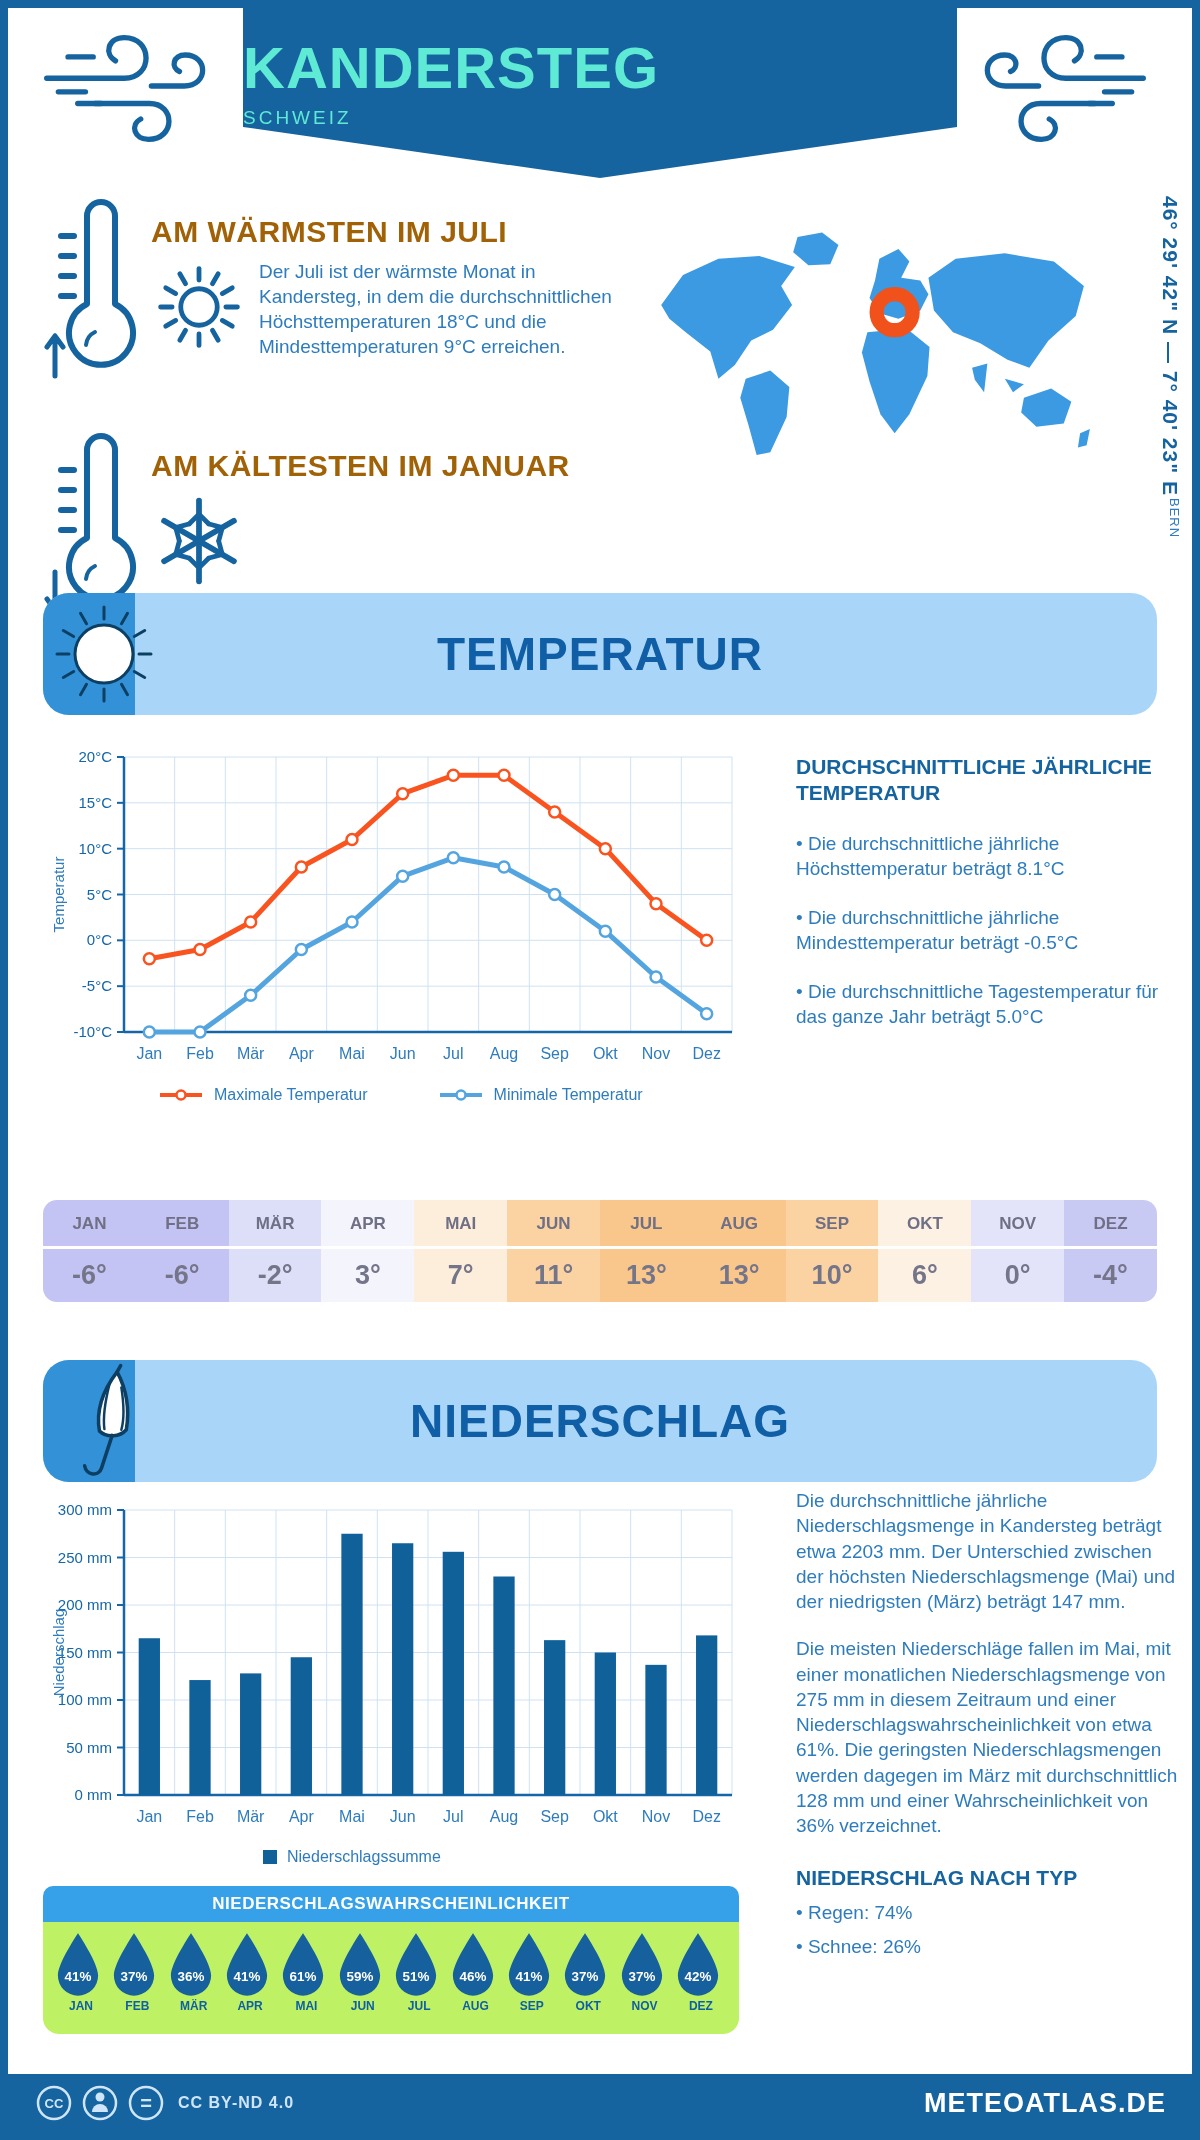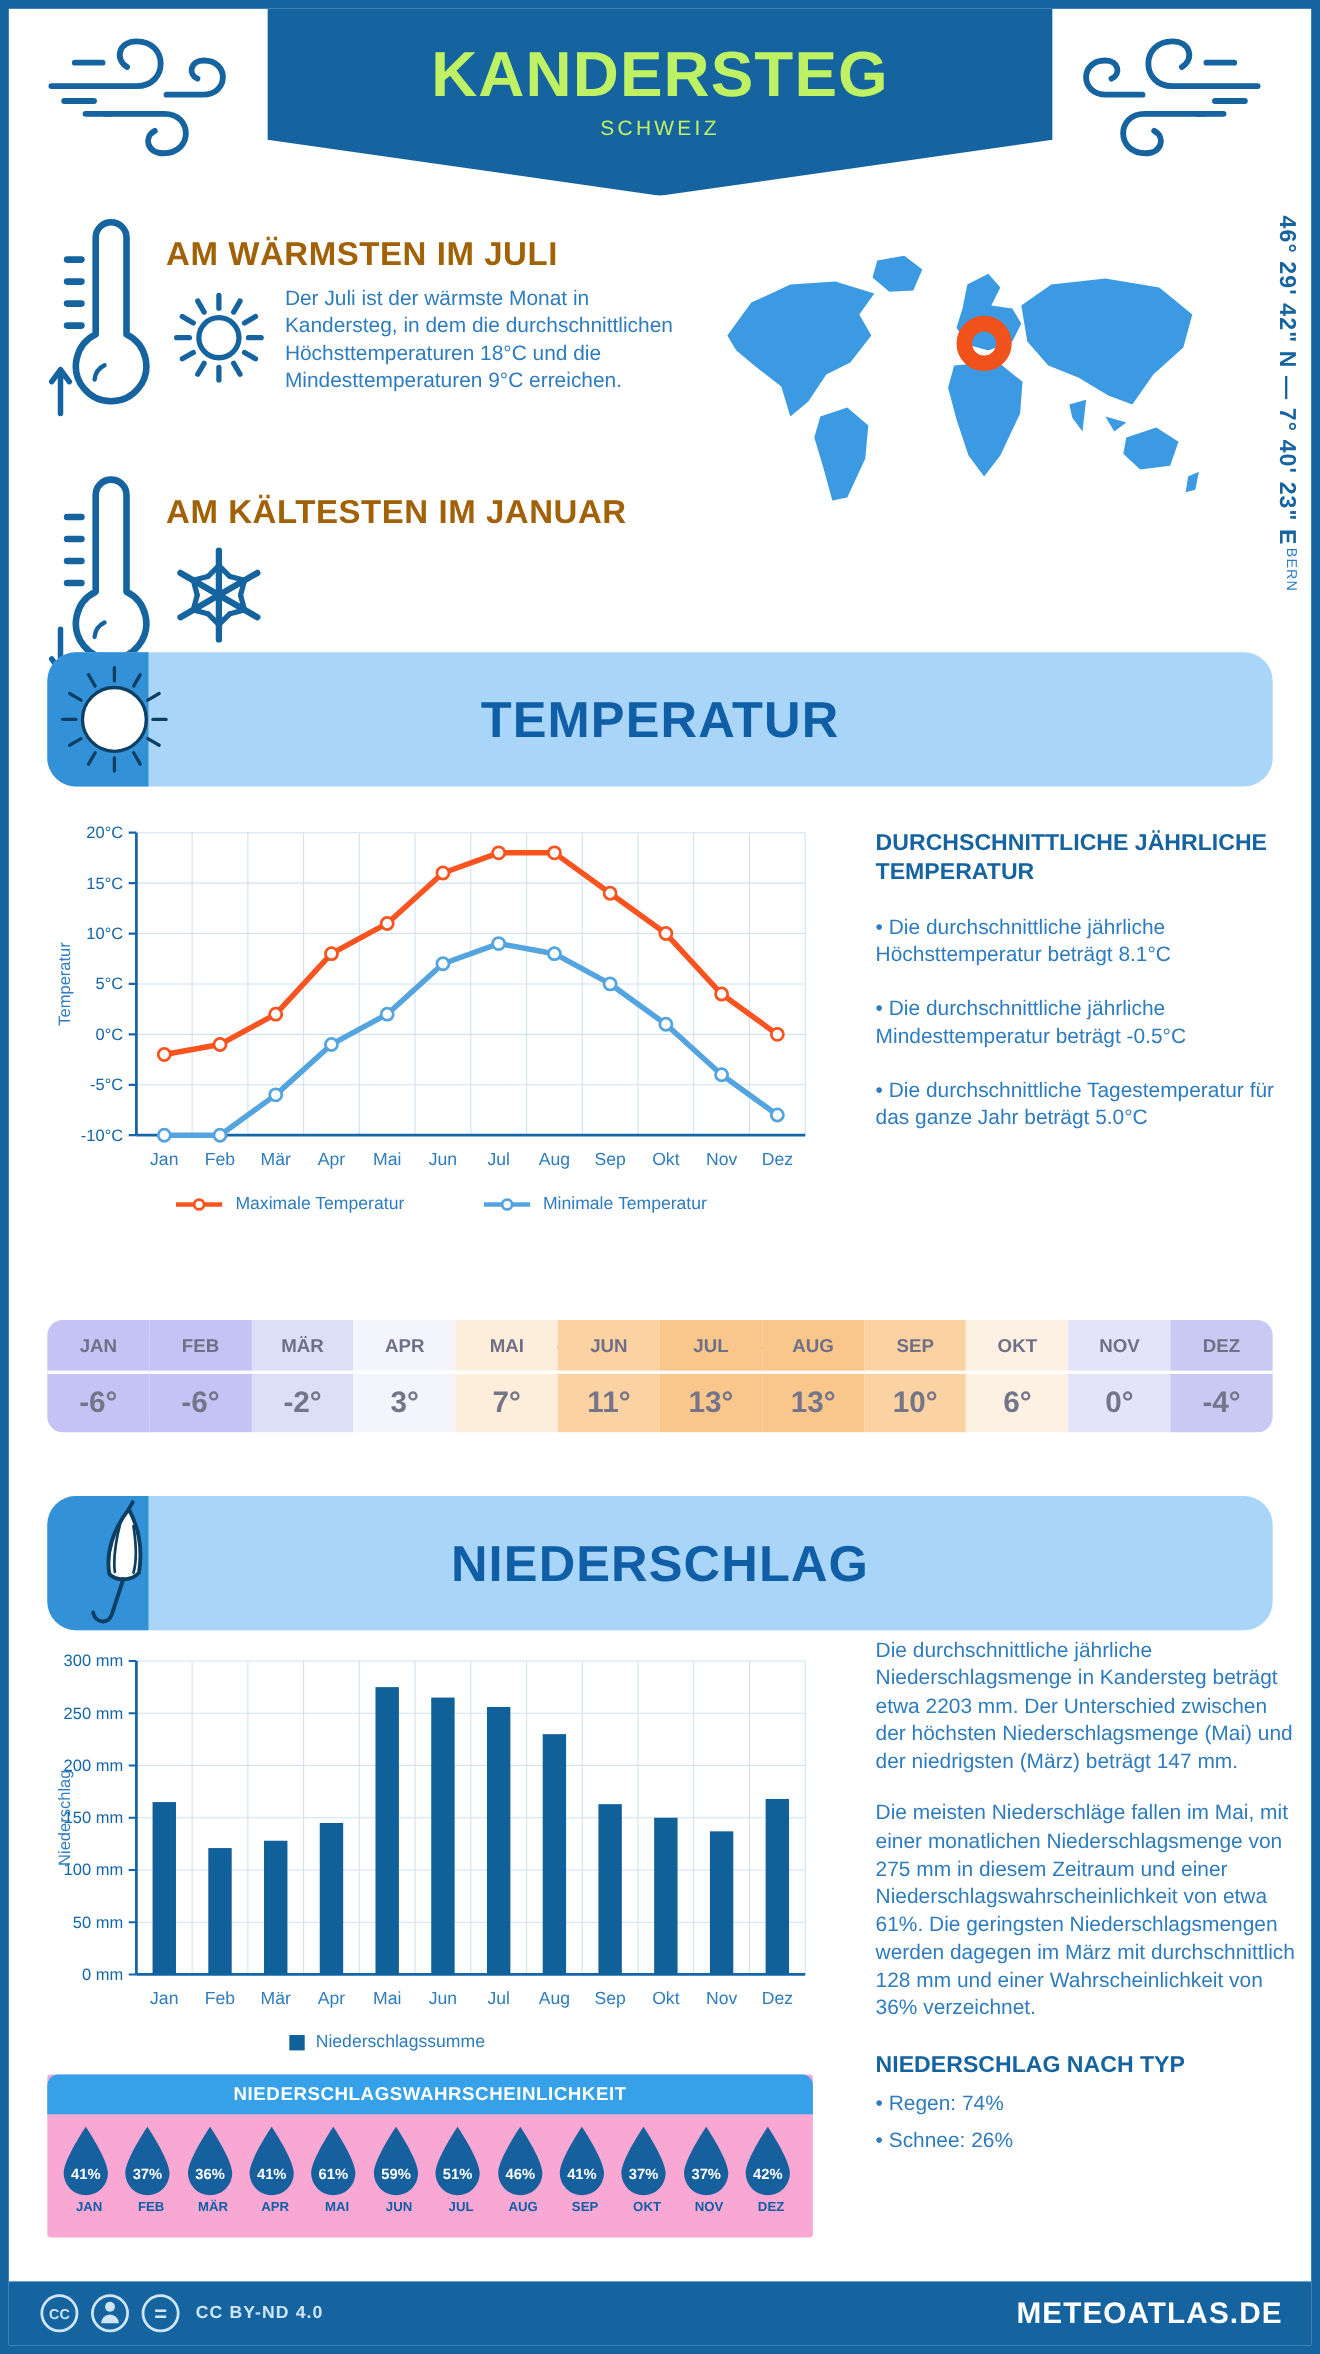--- a/index.html
+++ b/index.html
@@ -3,21 +3,21 @@
 <meta charset="utf-8">
 <style>
   html,body{margin:0;padding:0;background:#e8e8e8;}
   .page{position:relative;width:1200px;height:2140px;margin:0 auto;background:#ffffff;
         border:8px solid #15639f;box-sizing:border-box;overflow:hidden;
         font-family:"Liberation Sans","DejaVu Sans",sans-serif;}
   svg{font-family:inherit;display:block;}
 
   
   .hdr-banner{position:absolute;left:235px;top:0;width:714px;height:170px;background:#15639f;
-              clip-path:polygon(0 0,100% 0,100% 70%,50% 100%,0 70%);text-align:center;color:#bef264;}
+              clip-path:polygon(0 0,100% 0,100% 70%,50% 100%,0 70%);color:#5eead4;}
   .hdr-title{margin:0;padding-top:26px;font-size:58px;font-weight:bold;letter-spacing:1px;}
   .hdr-sub{margin-top:6px;font-size:19px;letter-spacing:3px;}
   .wind{position:absolute;top:16px;}
   .wind.left{left:24px;} .wind.right{left:950px;}
 
   
   .facts{position:absolute;left:35px;top:190px;width:578px;}
   .fact{display:flex;margin-bottom:46px;}
   .fact-icon-col{width:104px;flex:none;}
   .fact-body{flex:1;padding-left:4px;}
@@ -63,21 +63,21 @@
   .dmon{height:46px;line-height:48px;font-size:17px;font-weight:bold;color:#6f6f85;border-bottom:3px solid #fff;}
   .dval{height:53px;line-height:53px;font-size:27px;font-weight:bold;color:#75758a;}
 
   
   .prec-text{position:absolute;left:788px;top:1480px;width:386px;}
   .prec-text p{margin:0 0 22px 0;font-size:19px;line-height:1.33;color:#2e7cbd;}
   .prec-text h3{margin:28px 0 10px 0;font-size:21px;font-weight:bold;color:#15639f;}
   .prec-text .typ{margin:0 0 8px 0;}
 
   
-  .prob-box{position:absolute;left:35px;top:1878px;width:696px;height:148px;background:#f9a8d4;border-radius:3px;}
+  .prob-box{position:absolute;left:35px;top:1878px;width:696px;height:148px;background:#bef264;border-radius:16px;}
   .prob-head{height:36px;line-height:36px;background:#36a1e9;color:#fff;font-size:17px;font-weight:bold;
              text-align:center;letter-spacing:.5px;border-radius:10px 10px 0 0;}
   .prob-row{display:flex;justify-content:space-between;padding:8px 12px 0 12px;}
   .dropcol{width:52px;text-align:center;}
   .dropmon{margin-top:1px;font-size:12px;font-weight:bold;color:#0f5ea6;}
 
   
   .footer{position:absolute;left:0;right:0;bottom:0;height:58px;background:#15639f;display:flex;
           align-items:center;padding:0 26px;}
   .lic{margin-left:12px;font-size:16px;font-weight:bold;color:#cfe6fa;letter-spacing:1px;}

